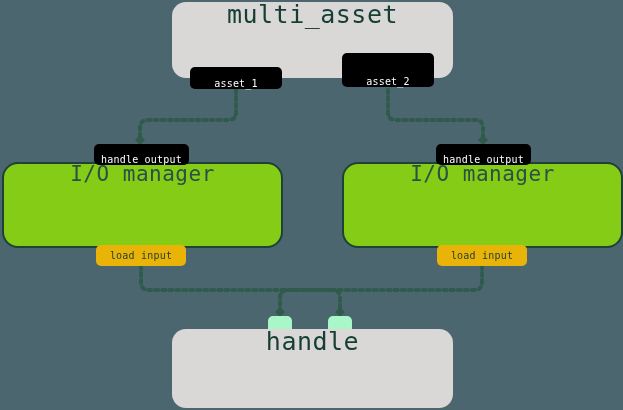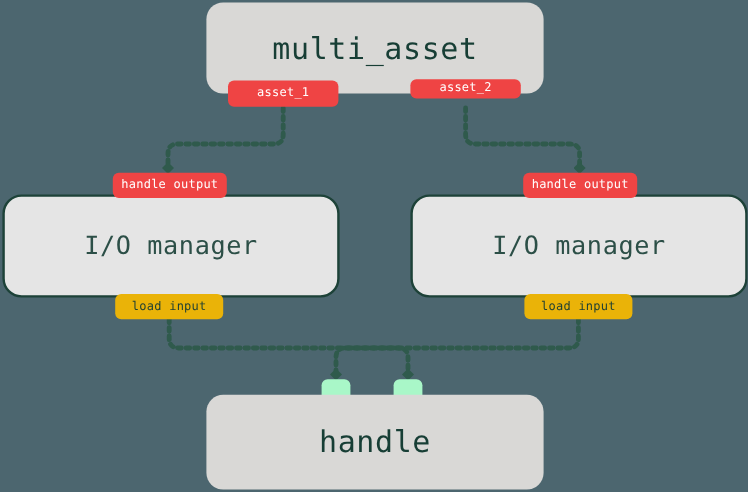--- a/index.html
+++ b/index.html
@@ -9,34 +9,34 @@
     font-family:"DejaVu Sans Mono","Liberation Mono",monospace;
     overflow:hidden;
   }
   #stage{position:relative;width:623px;height:410px;}
 
   svg.wires{position:absolute;left:0;top:0;width:623px;height:410px;pointer-events:none;}
 
   .node{
     position:absolute;
     box-sizing:border-box;
-    display:flex;align-items:center;justify-content:center;
+    display:flex;align-items:flex-start;justify-content:center;
   }
   .asset-node{
     background:#d9d8d6;
     border-radius:14px;
   }
   .asset-node .title{
     color:#173e35;
     font-size:25px;
     letter-spacing:0.5px;
     line-height:1;
   }
   .iom-node{
-    background:#e5e5e5;
+    background:#84cc16;
     border:2px solid #1d4238;
     border-radius:16px;
   }
   .iom-node .title{
     color:#2c4f47;
     font-size:21px;
     letter-spacing:0.5px;
     line-height:1;
   }
 
@@ -44,22 +44,23 @@
     position:absolute;
     box-sizing:border-box;
     display:flex;align-items:center;justify-content:center;
     border-radius:5px;
     font-size:10px;
     line-height:1;
     white-space:nowrap;
     letter-spacing:0.2px;
   }
   .badge-out{
-    background:#ef4444;
+    background:#000000;
     color:#ffffff;
+    align-items:flex-end;
   }
   .badge-in{
     background:#eab308;
     color:#1d3f35;
   }
   .port-square{
     position:absolute;
     background:#a9f7c8;
     border-radius:5px;
   }
@@ -84,21 +85,21 @@
 
     <path d="M482 266 L482 282 Q482 290 474 290 L288 290 Q280 290 280 298 L280 312" fill="none" stroke="#2f5a4c" stroke-width="4" stroke-dasharray="3 4" stroke-linecap="round" marker-end="url(#dia)"></path>
   </svg>
 
   <div class="node asset-node" style="left:172px;top:2px;width:281px;height:76px;">
     <span class="title">multi_asset</span>
   </div>
   <div class="badge badge-out" style="left:190px;top:67px;width:92px;height:22px;">
     <span>asset_1</span>
   </div>
-  <div class="badge badge-out" style="left:342px;top:66px;width:92px;height:16px;">
+  <div class="badge badge-out" style="left:342px;top:53px;width:92px;height:34px;">
     <span>asset_2</span>
   </div>
 
   <div class="node iom-node" style="left:2px;top:162px;width:281px;height:86px;">
     <span class="title">I/O manager</span>
   </div>
   <div class="badge badge-out" style="left:94px;top:144px;width:95px;height:21px;">
     <span>handle output</span>
   </div>
   <div class="badge badge-in" style="left:96px;top:245px;width:90px;height:21px;">

